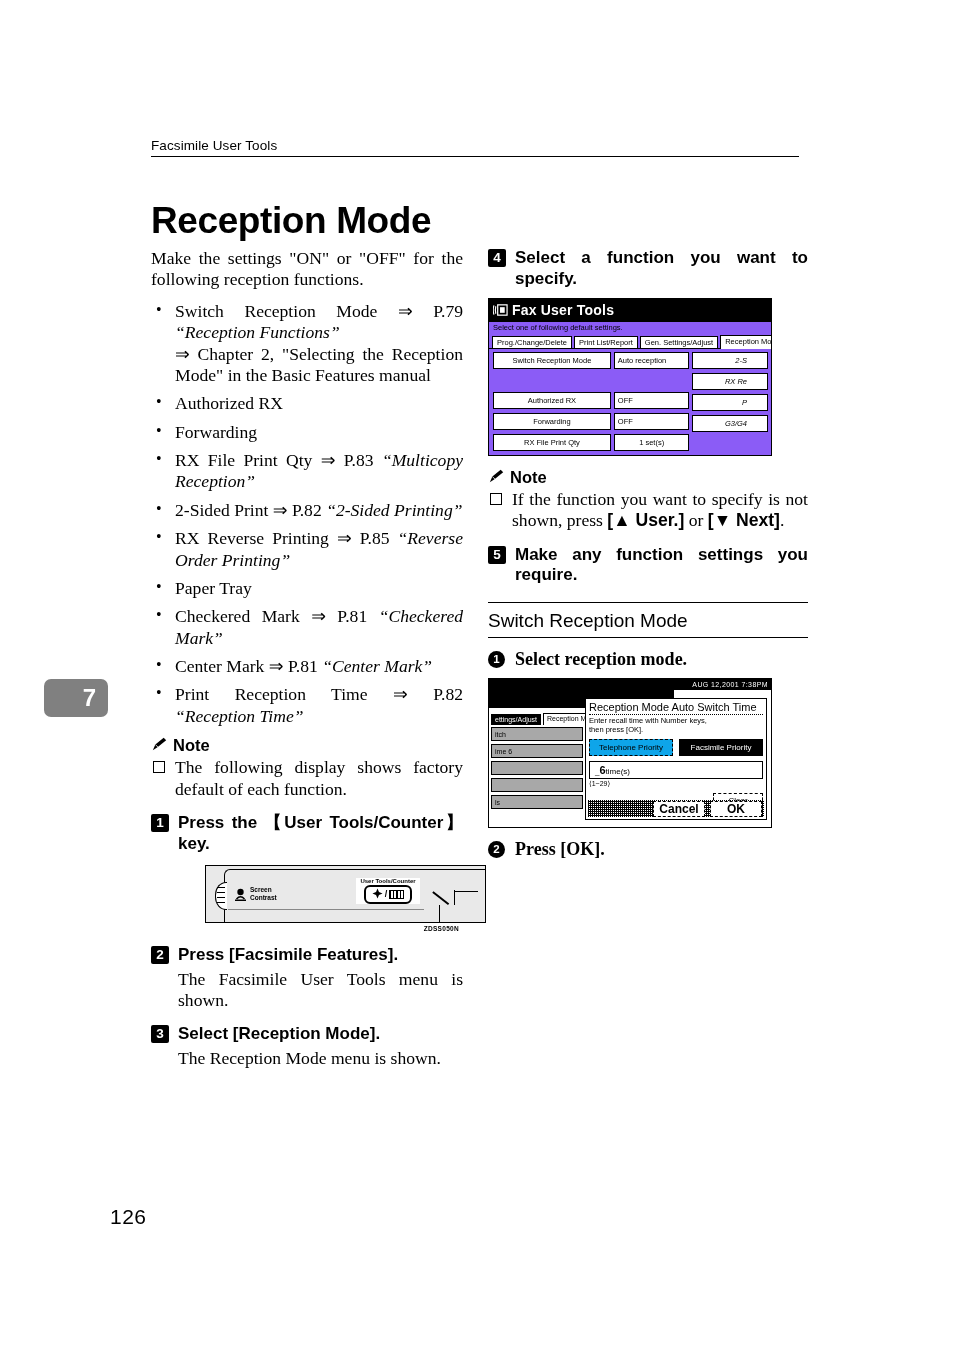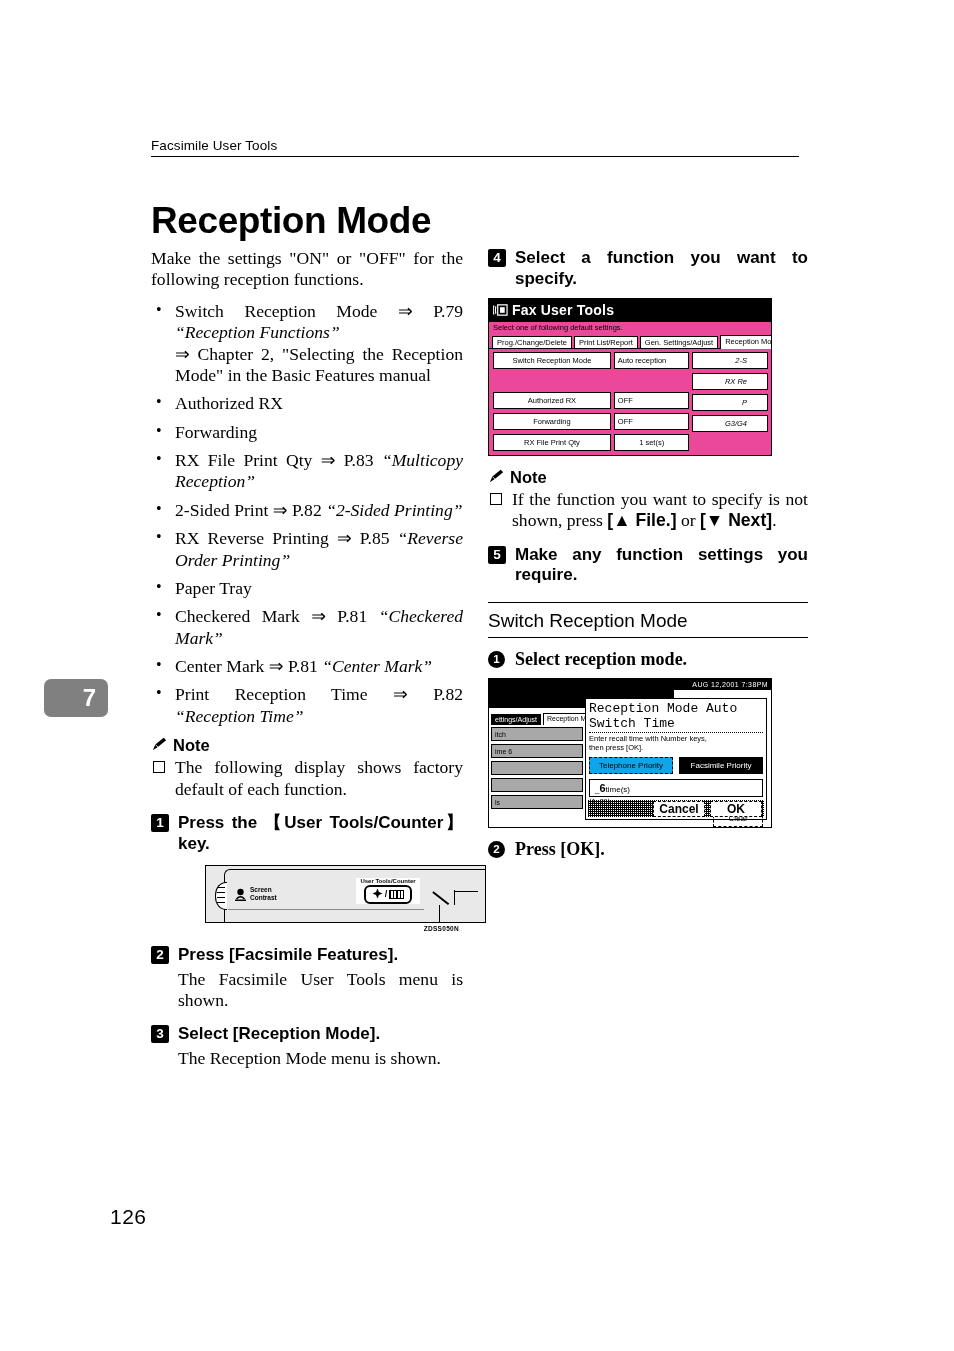--- a/index.html
+++ b/index.html
@@ -220,21 +220,21 @@
   .subsec .subsec-title {
     font-family: "Liberation Sans", sans-serif;
     font-size: 19px;
     padding: 7px 0 5px 0;
   }
   .subsec .rule-bot { border-top: 1.4px solid #000; }
 
   
   .lcd {
     border: 1.8px solid #000;
-    background: #ec4899;
+    background: #8b5cf6;
     margin: 8px 0 4px 0;
     font-family: "Liberation Sans", sans-serif;
     overflow: hidden;
     position: relative;
   }
   #lcd-usertools { width: 282px; height: 156px; }
 
   .lcd-titlebar {
     background: #000;
     color: #fff;
@@ -361,21 +361,21 @@
   }
   .lcd2-dialog {
     position: absolute;
     left: 96px; top: 8px;
     width: 182px; height: 122px;
     background: #fff;
     border: 1.6px solid #000;
     box-sizing: border-box;
     padding: 2px 3px;
   }
-  .dlg-title { font-size: 13px; border-bottom: 1px dotted #000; padding-bottom: 1px; font-family: Liberation Mono, monospace; }
+  .dlg-title { font-size: 11px; border-bottom: 1px dotted #000; padding-bottom: 1px; }
   .dlg-instr { font-size: 7.5px; line-height: 1.18; margin-top: 2px; }
   .dlg-choices { display: flex; gap: 6px; margin-top: 4px; }
   .dlg-choice {
     flex: 1; height: 15px; line-height: 15px; text-align: center;
     font-size: 8px; border: 1.4px dashed #000; background: #0ea5e9;
   }
   .dlg-choice.sel { background: #000; color: #fff; }
   .dlg-field {
     margin-top: 5px; border: 1.2px solid #000; height: 16px; line-height: 16px;
     font-size: 8px; padding-left: 5px;
@@ -669,21 +669,21 @@
     <span class="pencil-icon">
       <svg viewBox="0 0 20 18" width="17" height="15">
         <path d="M2 16 L5 9 L15 1 L18 4 L8 12 Z" fill="#000"></path>
         <path d="M5 9 L8 12" stroke="#fff" stroke-width="1"></path>
       </svg>
     </span>
     <span>Note</span>
   </div>
   <div class="note-item">
     <span class="note-box"></span>
-    <span>If the function you want to specify is not shown, press </span><span class="bracket-key">[▲ File.]</span><span> or </span><span class="bracket-key">[▼ Next]</span><span>.</span>
+    <span>If the function you want to specify is not shown, press </span><span class="bracket-key">[▲ User.]</span><span> or </span><span class="bracket-key">[▼ Next]</span><span>.</span>
   </div>
 
   <div class="step">
     <span class="num">5</span>
     <span>Make any function settings you require.</span>
   </div>
 
   <div class="subsec">
     <div class="rule-top"></div>
     <div class="subsec-title">Switch Reception Mode</div>

